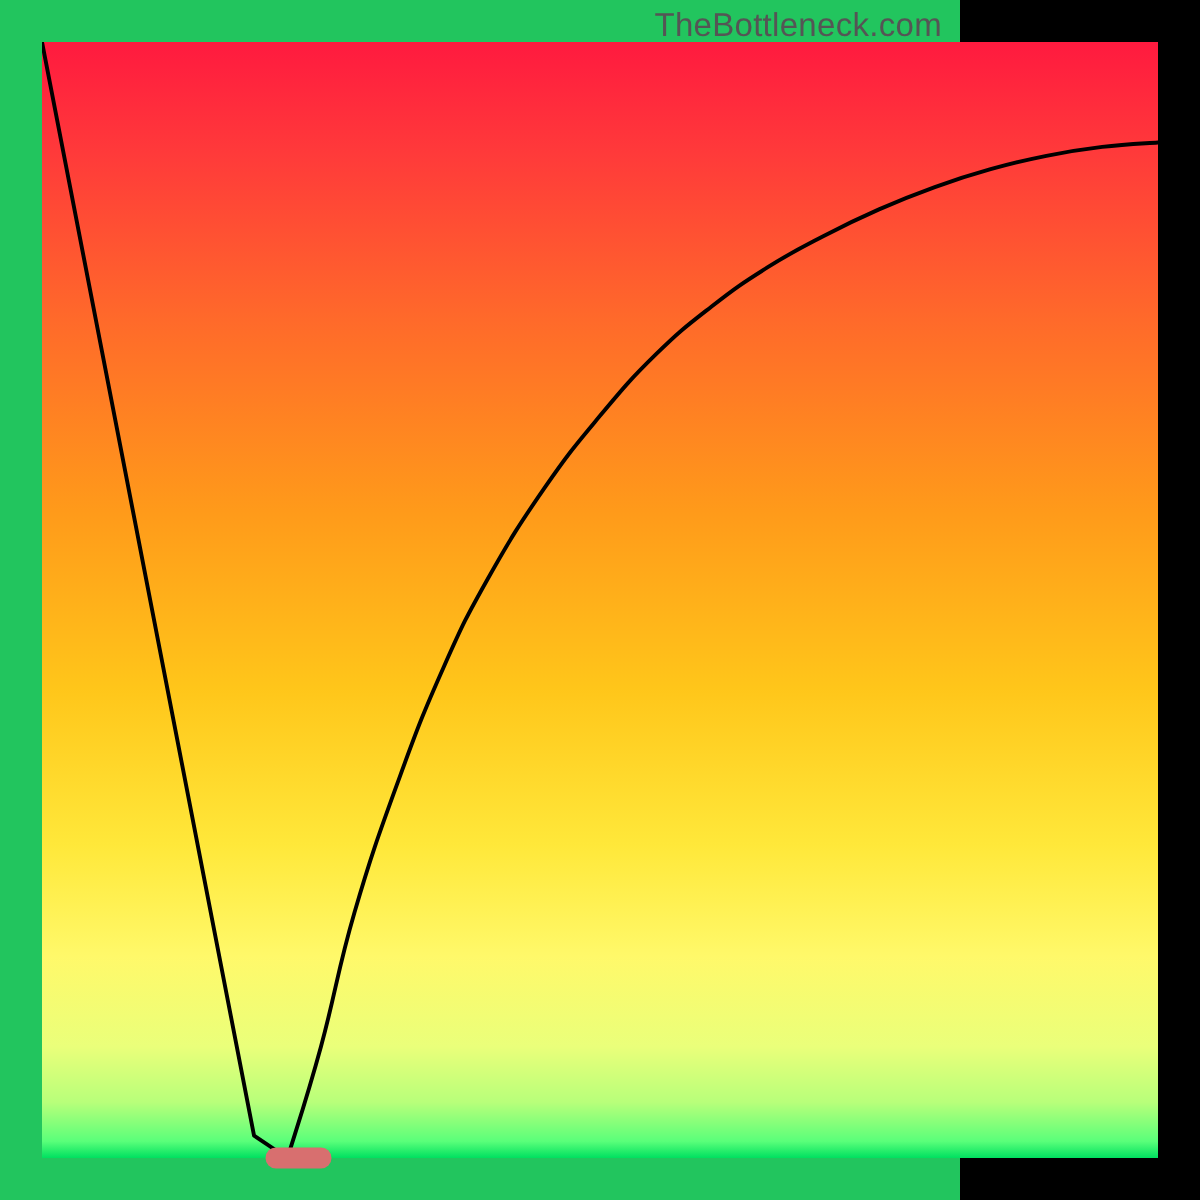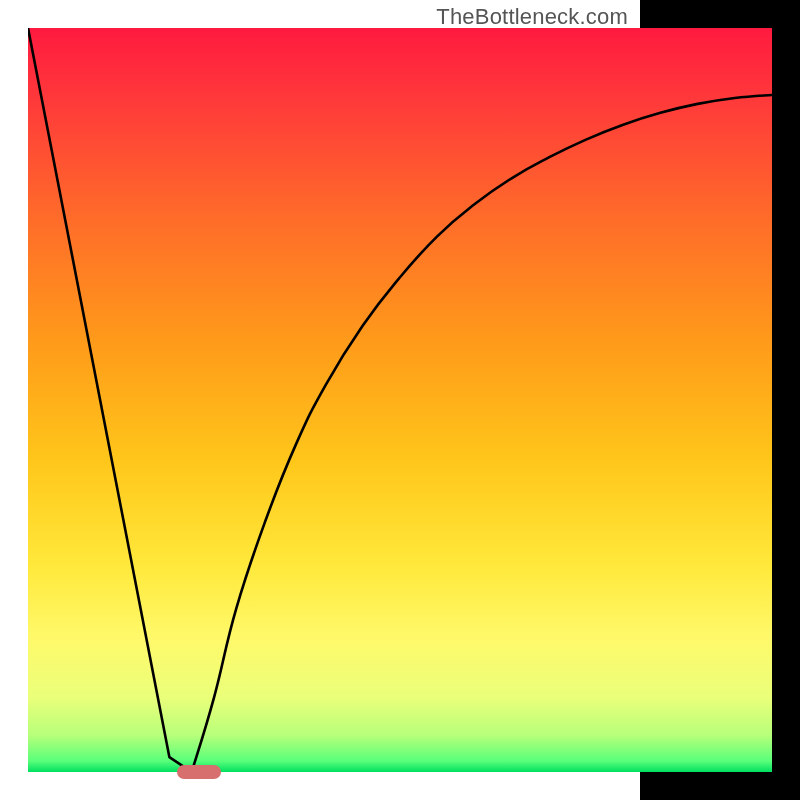--- a/index.html
+++ b/index.html
@@ -8,21 +8,21 @@
     width: 800px;
     height: 800px;
     background: #000;
     font-family: Arial, Helvetica, sans-serif;
     overflow: hidden;
   }
   .frame {
     position: relative;
     width: 640px;
     height: 800px;
-    background: #ffffff;
+    background: #22c55e;
   }
   .watermark {
     position: absolute;
     top: 4px;
     right: 12px;
     color: #555;
     font-size: 22px;
     font-weight: 500;
     letter-spacing: 0.2px;
     z-index: 5;

